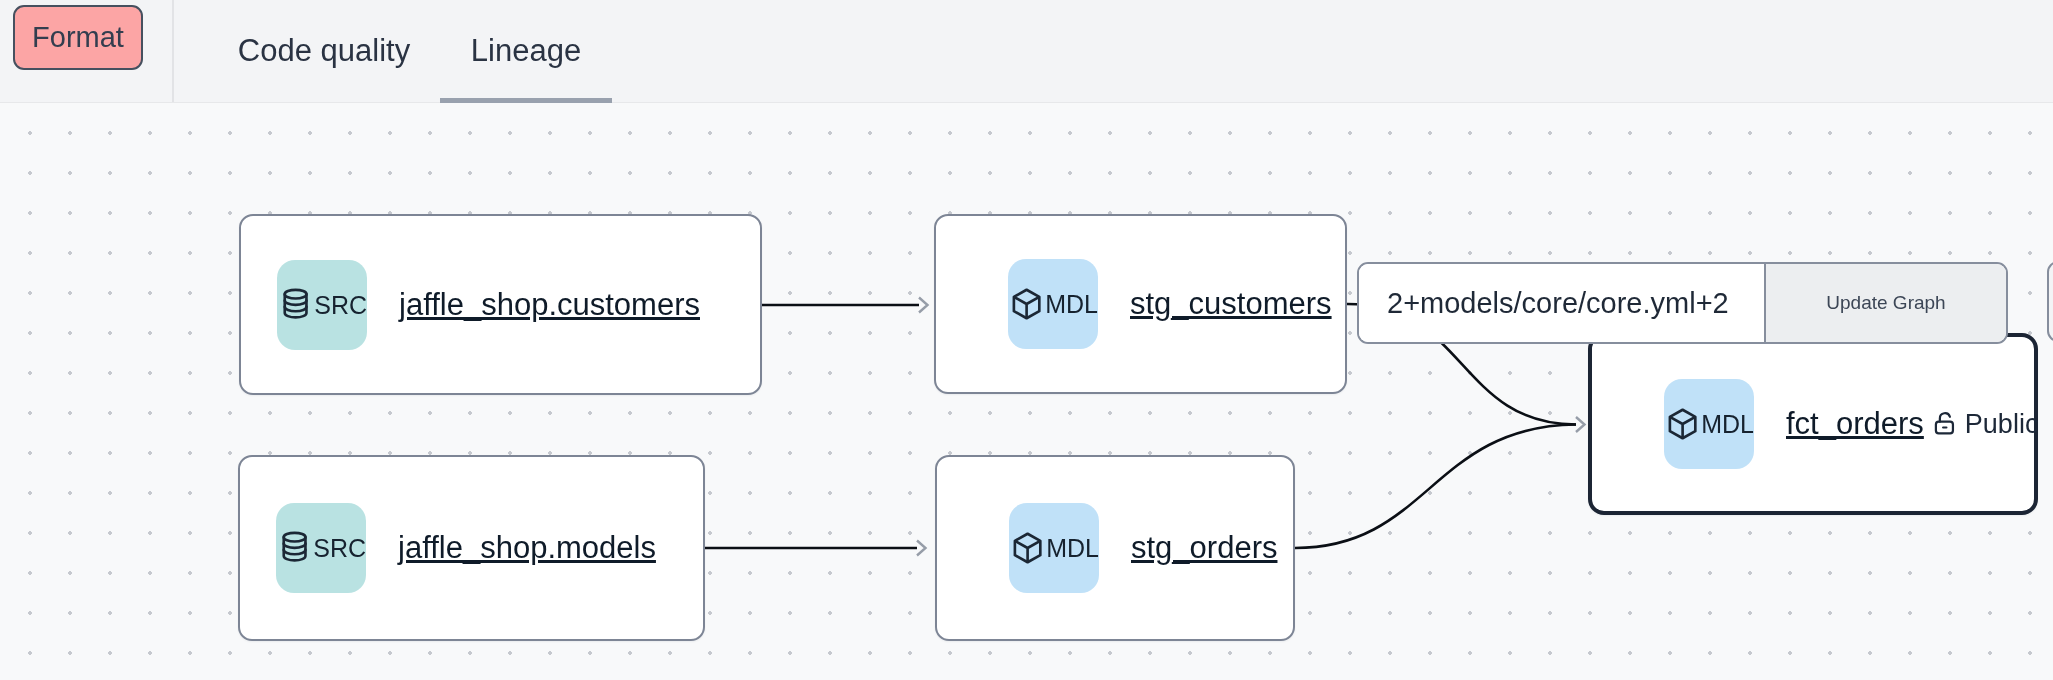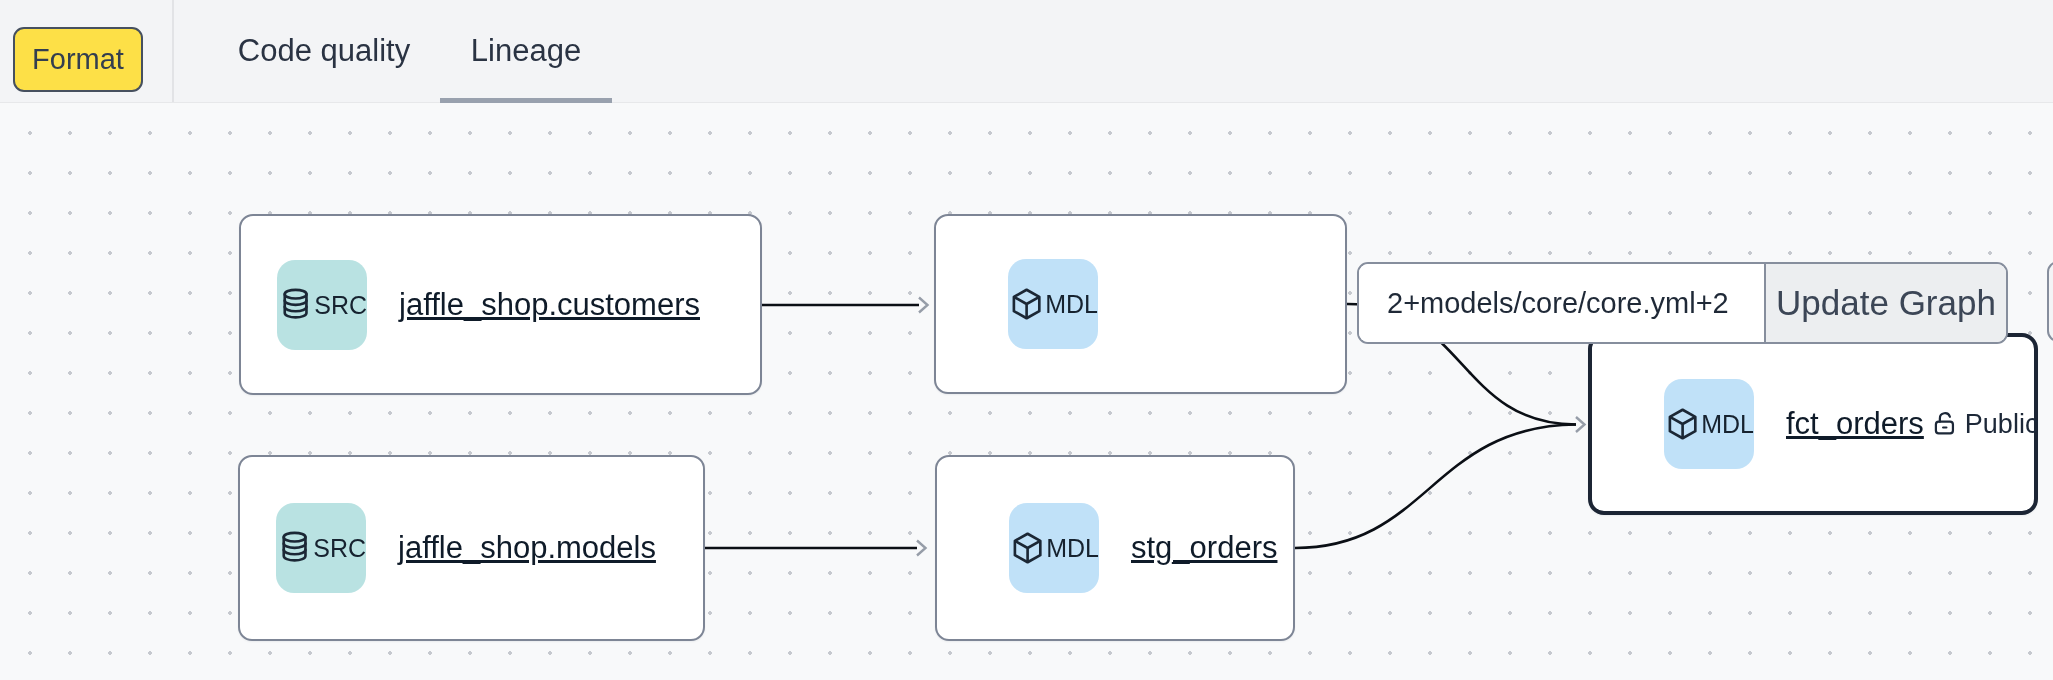--- a/index.html
+++ b/index.html
@@ -11,22 +11,22 @@
     color: #1d2838;
   }
 
   
   .header {
     position: absolute; left: 0; top: 0; width: 2053px; height: 103px;
     background: #f3f4f6;
     border-bottom: 1px solid #e7e8ea;
   }
   .format-btn {
-    position: absolute; left: 13px; top: 27px; width: 130px; height: 65px;
-    background: #fde047;
+    position: absolute; left: 13px; top: 5px; width: 130px; height: 65px;
+    background: #fca5a5;
     border: 2.5px solid #46505f;
     border-radius: 11px;
     font-family: inherit;
     font-size: 29px; color: #333e4f;
     display: flex; align-items: center; justify-content: center;
     cursor: pointer;
   }
   .header-divider {
     position: absolute; left: 172px; top: 0; width: 2px; height: 102px;
     background: #e2e3e6;
@@ -108,21 +108,21 @@
     font-family: inherit;
     font-size: 29px; color: #1f2937;
     padding: 0 0 0 28px;
   }
   .update-graph-btn {
     width: 268px;
     border: none;
     border-left: 2px solid #868e9d;
     background: #eceef0;
     font-family: inherit;
-    font-size: 35px; color: #3c4656;
+    font-size: 19px; color: #3c4656;
     cursor: pointer;
   }
   .partial-btn {
     position: absolute; left: 2047px; top: 158px; width: 40px; height: 81px;
     background: #f3f4f6;
     border: 2px solid #868e9d;
     border-radius: 11px;
   }
 </style>
 </head>
@@ -177,20 +177,21 @@
   </div>
 
   <div class="node node-stg-customers">
     <div class="badge mdl">
       <svg viewBox="0 0 24 24" stroke="#1b2735" stroke-width="1.7" fill="none" stroke-linejoin="round">
         <path d="M12 2.8l8.2 4.6v9.2L12 21.2l-8.2-4.6V7.4L12 2.8z"></path>
         <path d="M12 12l8.2-4.6M12 12v9.2M12 12L3.8 7.4"></path>
       </svg>
       <div class="badge-label">MDL</div>
     </div>
+    <div class="node-title">stg_customers</div>
   </div>
 
   <div class="node node-stg-orders">
     <div class="badge mdl">
       <svg viewBox="0 0 24 24" stroke="#1b2735" stroke-width="1.7" fill="none" stroke-linejoin="round">
         <path d="M12 2.8l8.2 4.6v9.2L12 21.2l-8.2-4.6V7.4L12 2.8z"></path>
         <path d="M12 12l8.2-4.6M12 12v9.2M12 12L3.8 7.4"></path>
       </svg>
       <div class="badge-label">MDL</div>
     </div>

